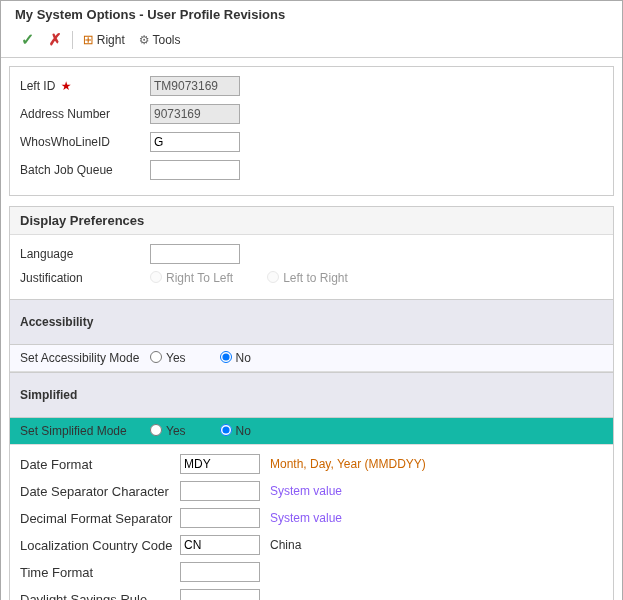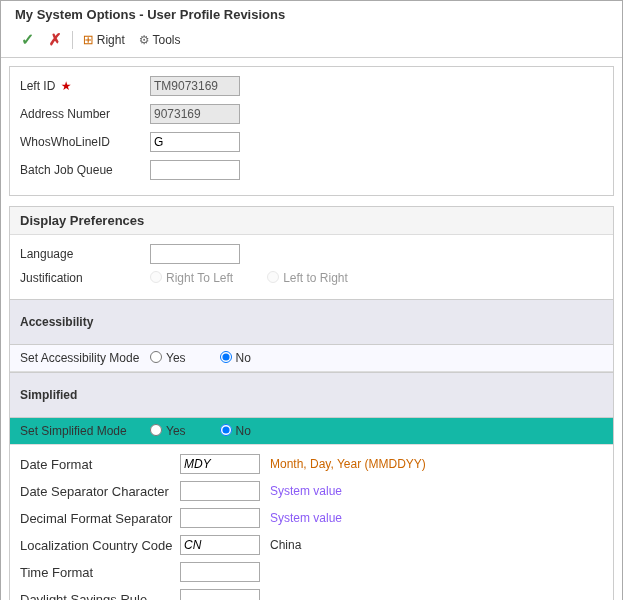--- a/index.html
+++ b/index.html
@@ -167,21 +167,20 @@
       color: #333;
       flex-shrink: 0;
     }
     .date-field-input {
       height: 20px;
       border: 1px solid #aaa;
       padding: 1px 3px;
       font-size: 12px;
       width: 80px;
       background: #fff;
-      font-style: italic;
     }
     .field-hint {
       margin-left: 10px;
       font-size: 12px;
       color: #cc6600;
     }
     .field-hint-gray {
       margin-left: 10px;
       font-size: 12px;
       color: #8b5cf6;

